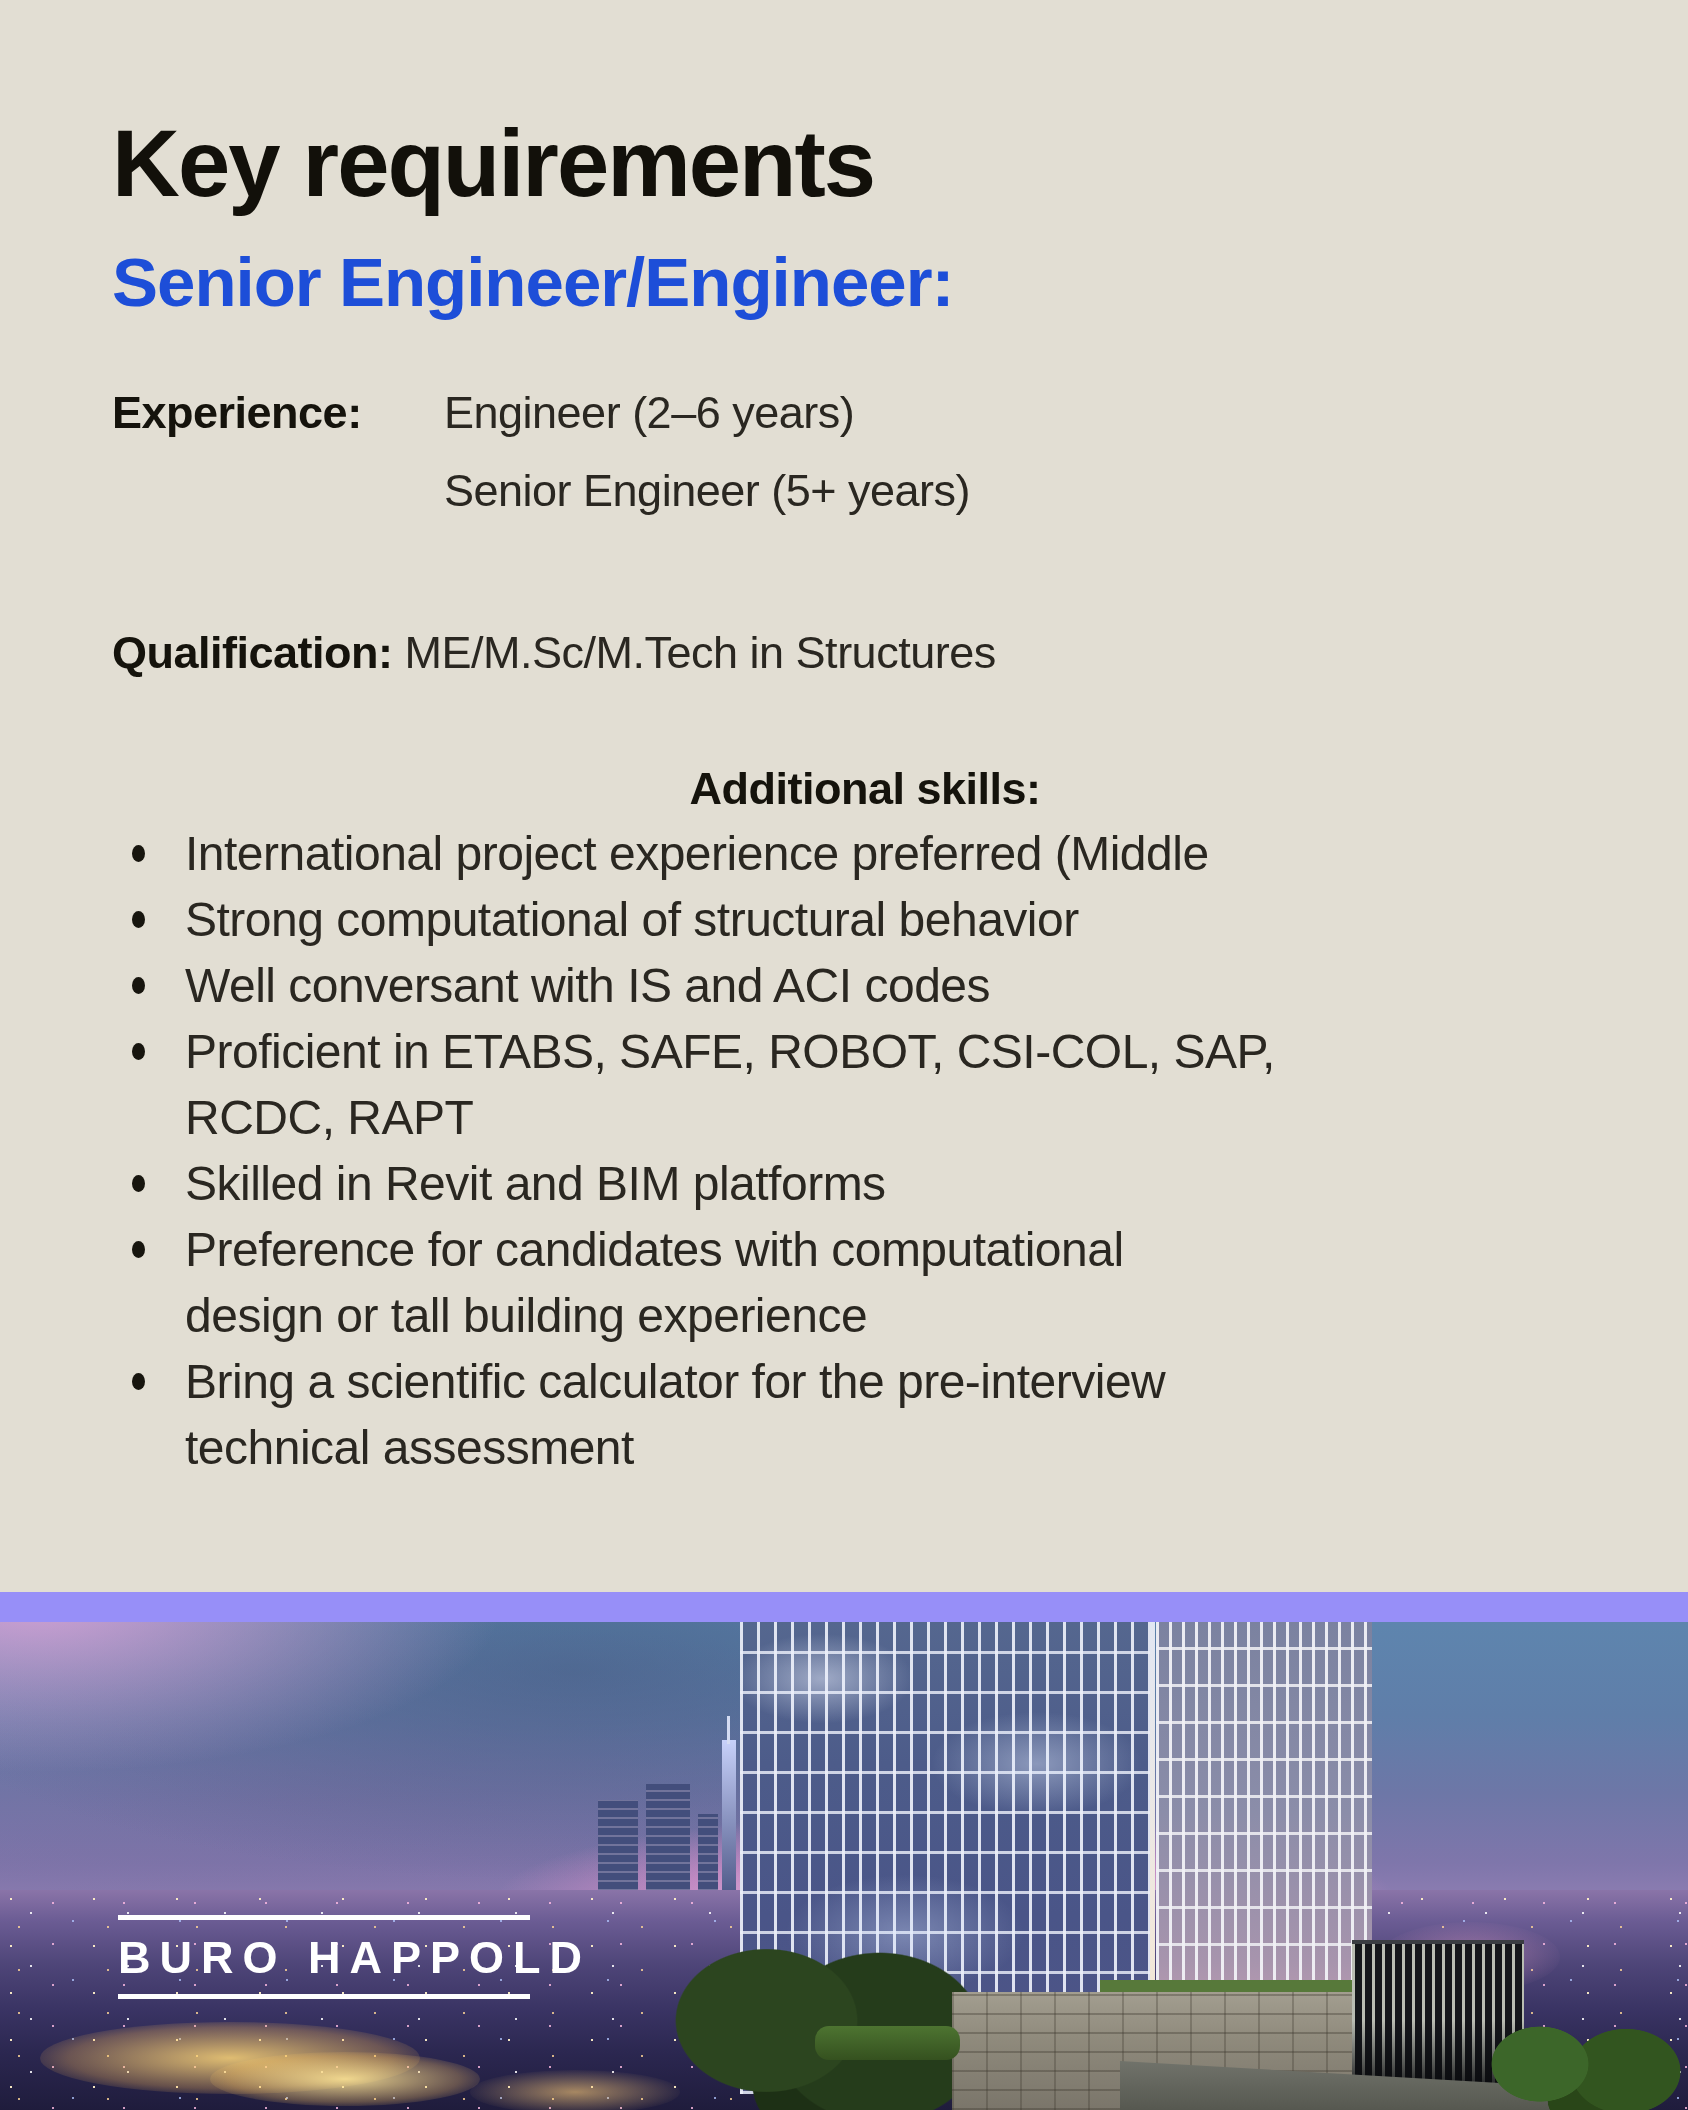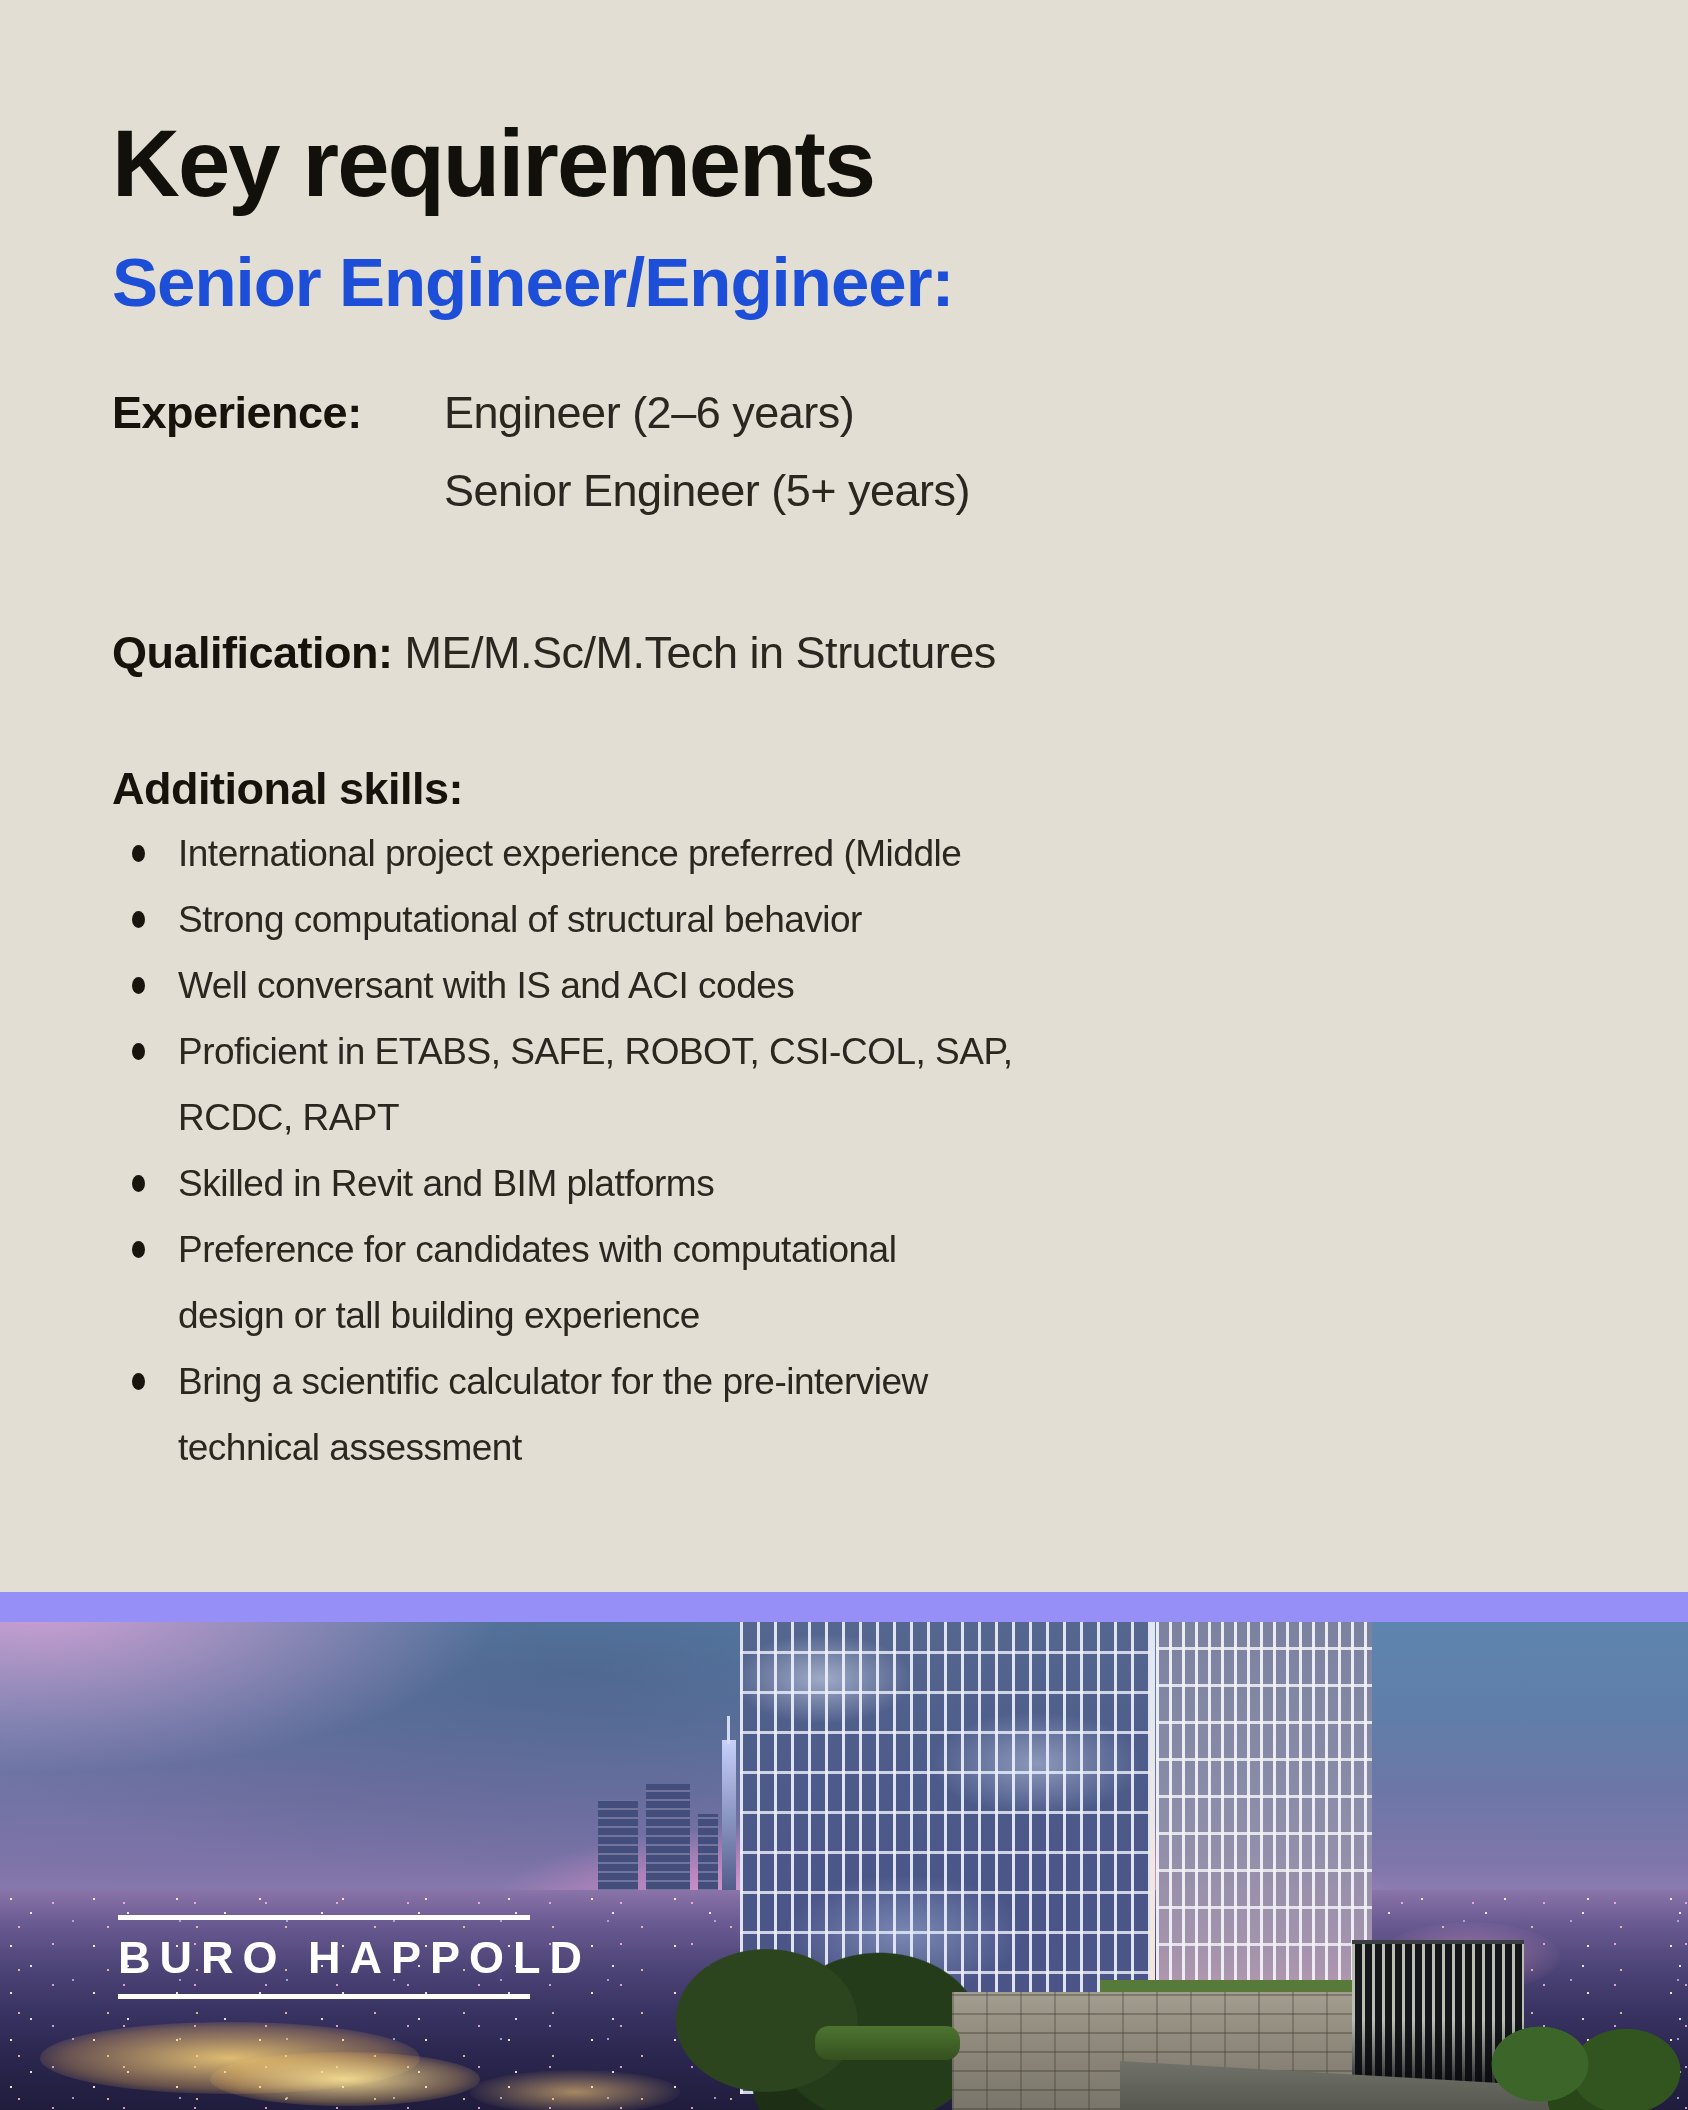--- a/index.html
+++ b/index.html
@@ -11,26 +11,26 @@
   h1.title{margin:0 0 36px;font-size:94px;line-height:1.02;font-weight:800;
            letter-spacing:-2px;color:#12100a;}
   h2.subtitle{margin:0 0 64px;font-size:69px;line-height:1.0;font-weight:800;
               letter-spacing:-1px;color:#1d4ed8;}
   .body-line{font-size:45px;line-height:64px;letter-spacing:-0.5px;color:#2a2721;}
   .blabel{font-weight:700;color:#15130c;}
   .exp-grid{display:grid;grid-template-columns:318px 1fr;margin:0 0 98px;gap:14px;}
   .exp-grid .c1{grid-column:1;}
   .exp-grid .c2{grid-column:2;}
   .qual-row{margin:0 0 72px;}
-  .skills-label{margin:16px 0 0;}
+  .skills-label{margin:16px 0 0;text-align:center;}
   ul.skills{list-style:none;margin:0;padding:0 0 0 20px;}
   ul.skills li{position:relative;padding-left:46px;max-width:1420px;}
   ul.skills .dot{position:absolute;left:0;top:24px;width:13px;height:17px;
                  border-radius:50%;background:#17150e;}
-  ul.skills .line{font-size:37px;line-height:66px;letter-spacing:-0.5px;color:#2a2721;}
+  ul.skills .line{font-size:48px;line-height:66px;letter-spacing:-0.5px;color:#2a2721;margin-left:7px;}
 
   
   .stripe{height:30px;background:#978ff8;}
 
   
   .photo{position:relative;height:488px;overflow:hidden;background:#5b82ab;}
   .photo *{position:absolute;}
   .sky{left:0;top:0;width:100%;height:310px;
     background:
       radial-gradient(ellipse 720px 260px at 2% -6%, rgba(214,162,214,0.95), rgba(214,162,214,0) 65%),

